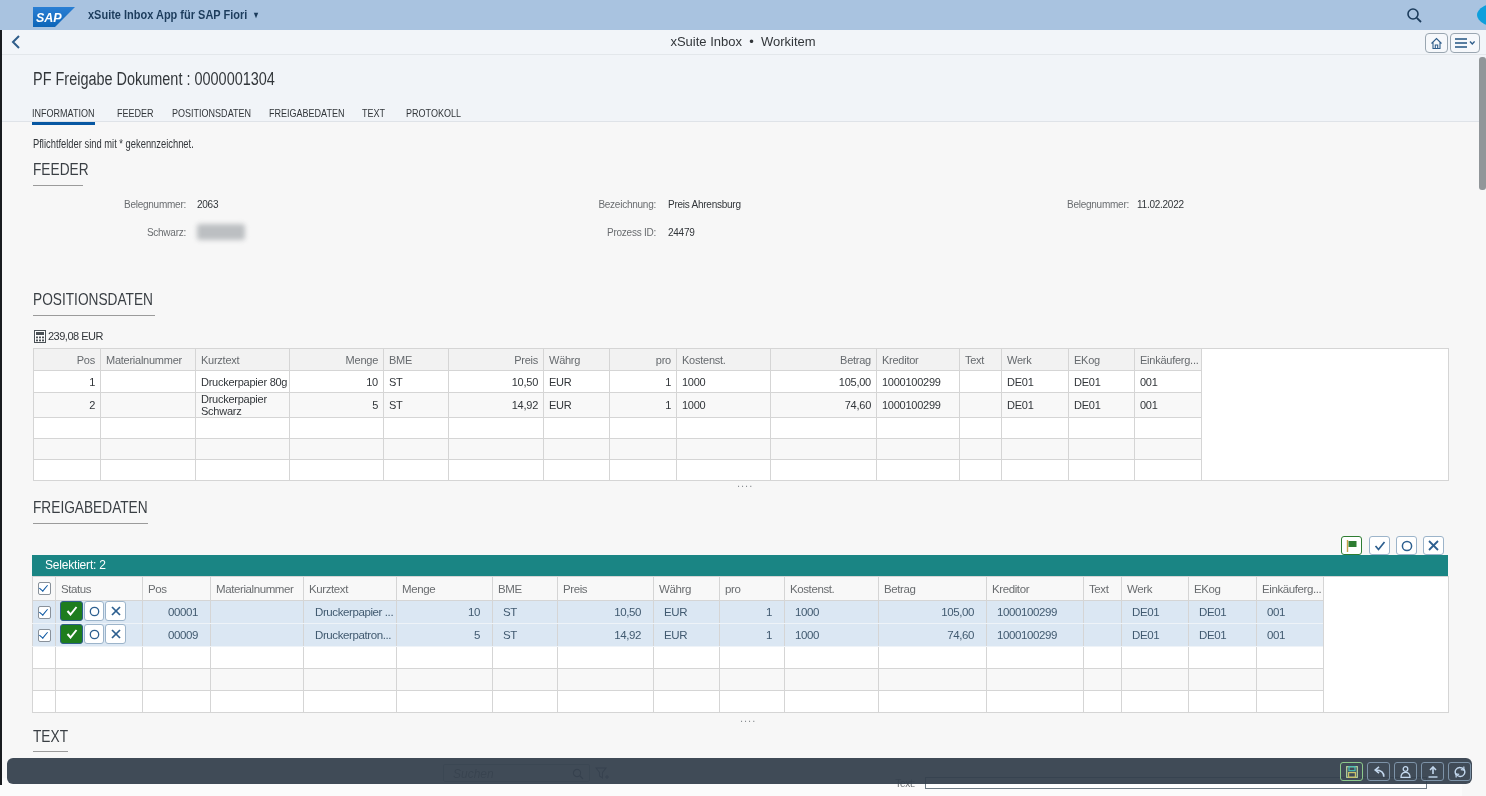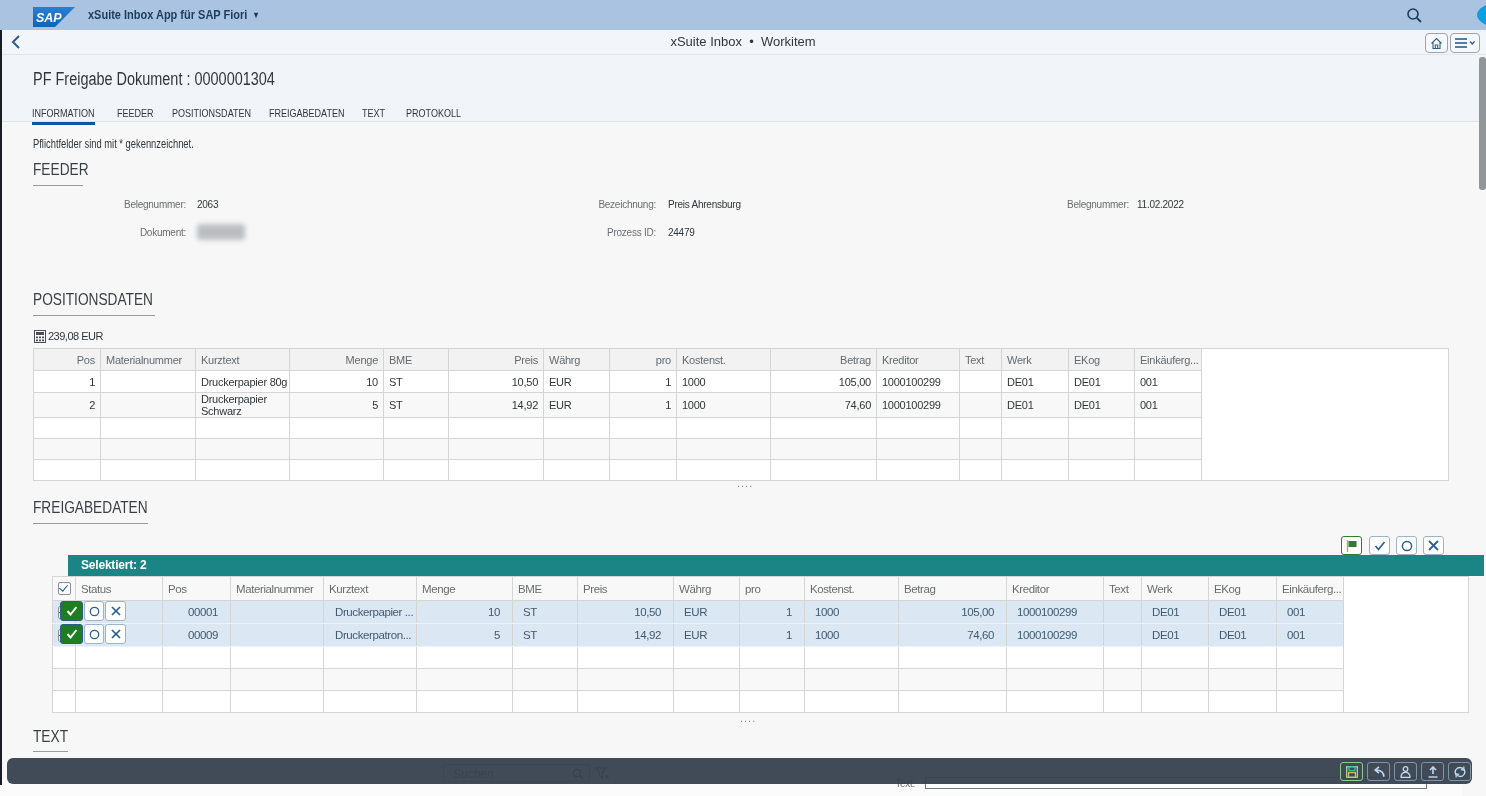--- a/index.html
+++ b/index.html
@@ -112,21 +112,21 @@
   <div class="tab" style="left:362px;">TEXT</div>
   <div class="tab" style="left:406px;">PROTOKOLL</div>
   <div class="abs" id="tabline"></div>
 
   <div class="abs" style="left:33px;top:137px;font-size:12px;color:#32363a;transform:scaleX(0.78);transform-origin:0 0;">Pflichtfelder sind mit * gekennzeichnet.</div>
 
   <div class="sectitle" style="left:33px;top:160px;">FEEDER</div>
   <div class="secline" style="left:33px;top:185px;width:50px;"></div>
   <div class="lbl" style="left:86px;top:199px;width:100px;">Belegnummer:</div>
   <div class="val" style="left:197px;top:199px;">2063</div>
-  <div class="lbl" style="left:86px;top:227px;width:100px;">Dokument:</div>
+  <div class="lbl" style="left:86px;top:227px;width:100px;">Schwarz:</div>
   <div class="abs" style="left:197px;top:224px;width:48px;height:16px;background:#bcbfc2;
        border-radius:3px;filter:blur(2.5px);"></div>
   <div class="lbl" style="left:556px;top:199px;width:100px;">Bezeichnung:</div>
   <div class="val" style="left:668px;top:199px;">Preis Ahrensburg</div>
   <div class="lbl" style="left:556px;top:227px;width:100px;">Prozess ID:</div>
   <div class="val" style="left:668px;top:227px;">24479</div>
   <div class="lbl" style="left:1029px;top:199px;width:100px;">Belegnummer:</div>
   <div class="val" style="left:1137px;top:199px;">11.02.2022</div>
 
   <div class="sectitle" style="left:33px;top:290px;">POSITIONSDATEN</div>
@@ -290,24 +290,24 @@
     </svg>
   </div>
   <div class="stbtn" style="left:1423px;top:536px;">
     <svg width="11" height="11" viewBox="0 0 11 11">
       <line x1="1" y1="1" x2="10" y2="10" stroke="#2d5f8f" stroke-width="1.8"></line>
       <line x1="10" y1="1" x2="1" y2="10" stroke="#2d5f8f" stroke-width="1.8"></line>
     </svg>
   </div>
 
   <div class="abs" style="left:32px;top:555px;width:1416px;height:21px;background:#1a8584;
-       color:#fff;font-size:12px;letter-spacing:-0.2px;font-weight:bold;line-height:21px;padding-left:13px;
-       box-sizing:border-box;margin-left:36px;">Selektiert: 2</div>
-
-  <table class="abs" id="freitable" style="width:1416px;margin-left:20px;">
+       color:#fff;font-size:12px;letter-spacing:-0.2px;font-weight:normal;line-height:21px;padding-left:13px;
+       box-sizing:border-box;">Selektiert: 2</div>
+
+  <table class="abs" id="freitable" style="width:1416px;">
     <colgroup>
       <col style="width:23px">
       <col style="width:87px">
       <col style="width:68px">
       <col style="width:93px">
       <col style="width:93px">
       <col style="width:96px">
       <col style="width:65px">
       <col style="width:96px">
       <col style="width:66px">

